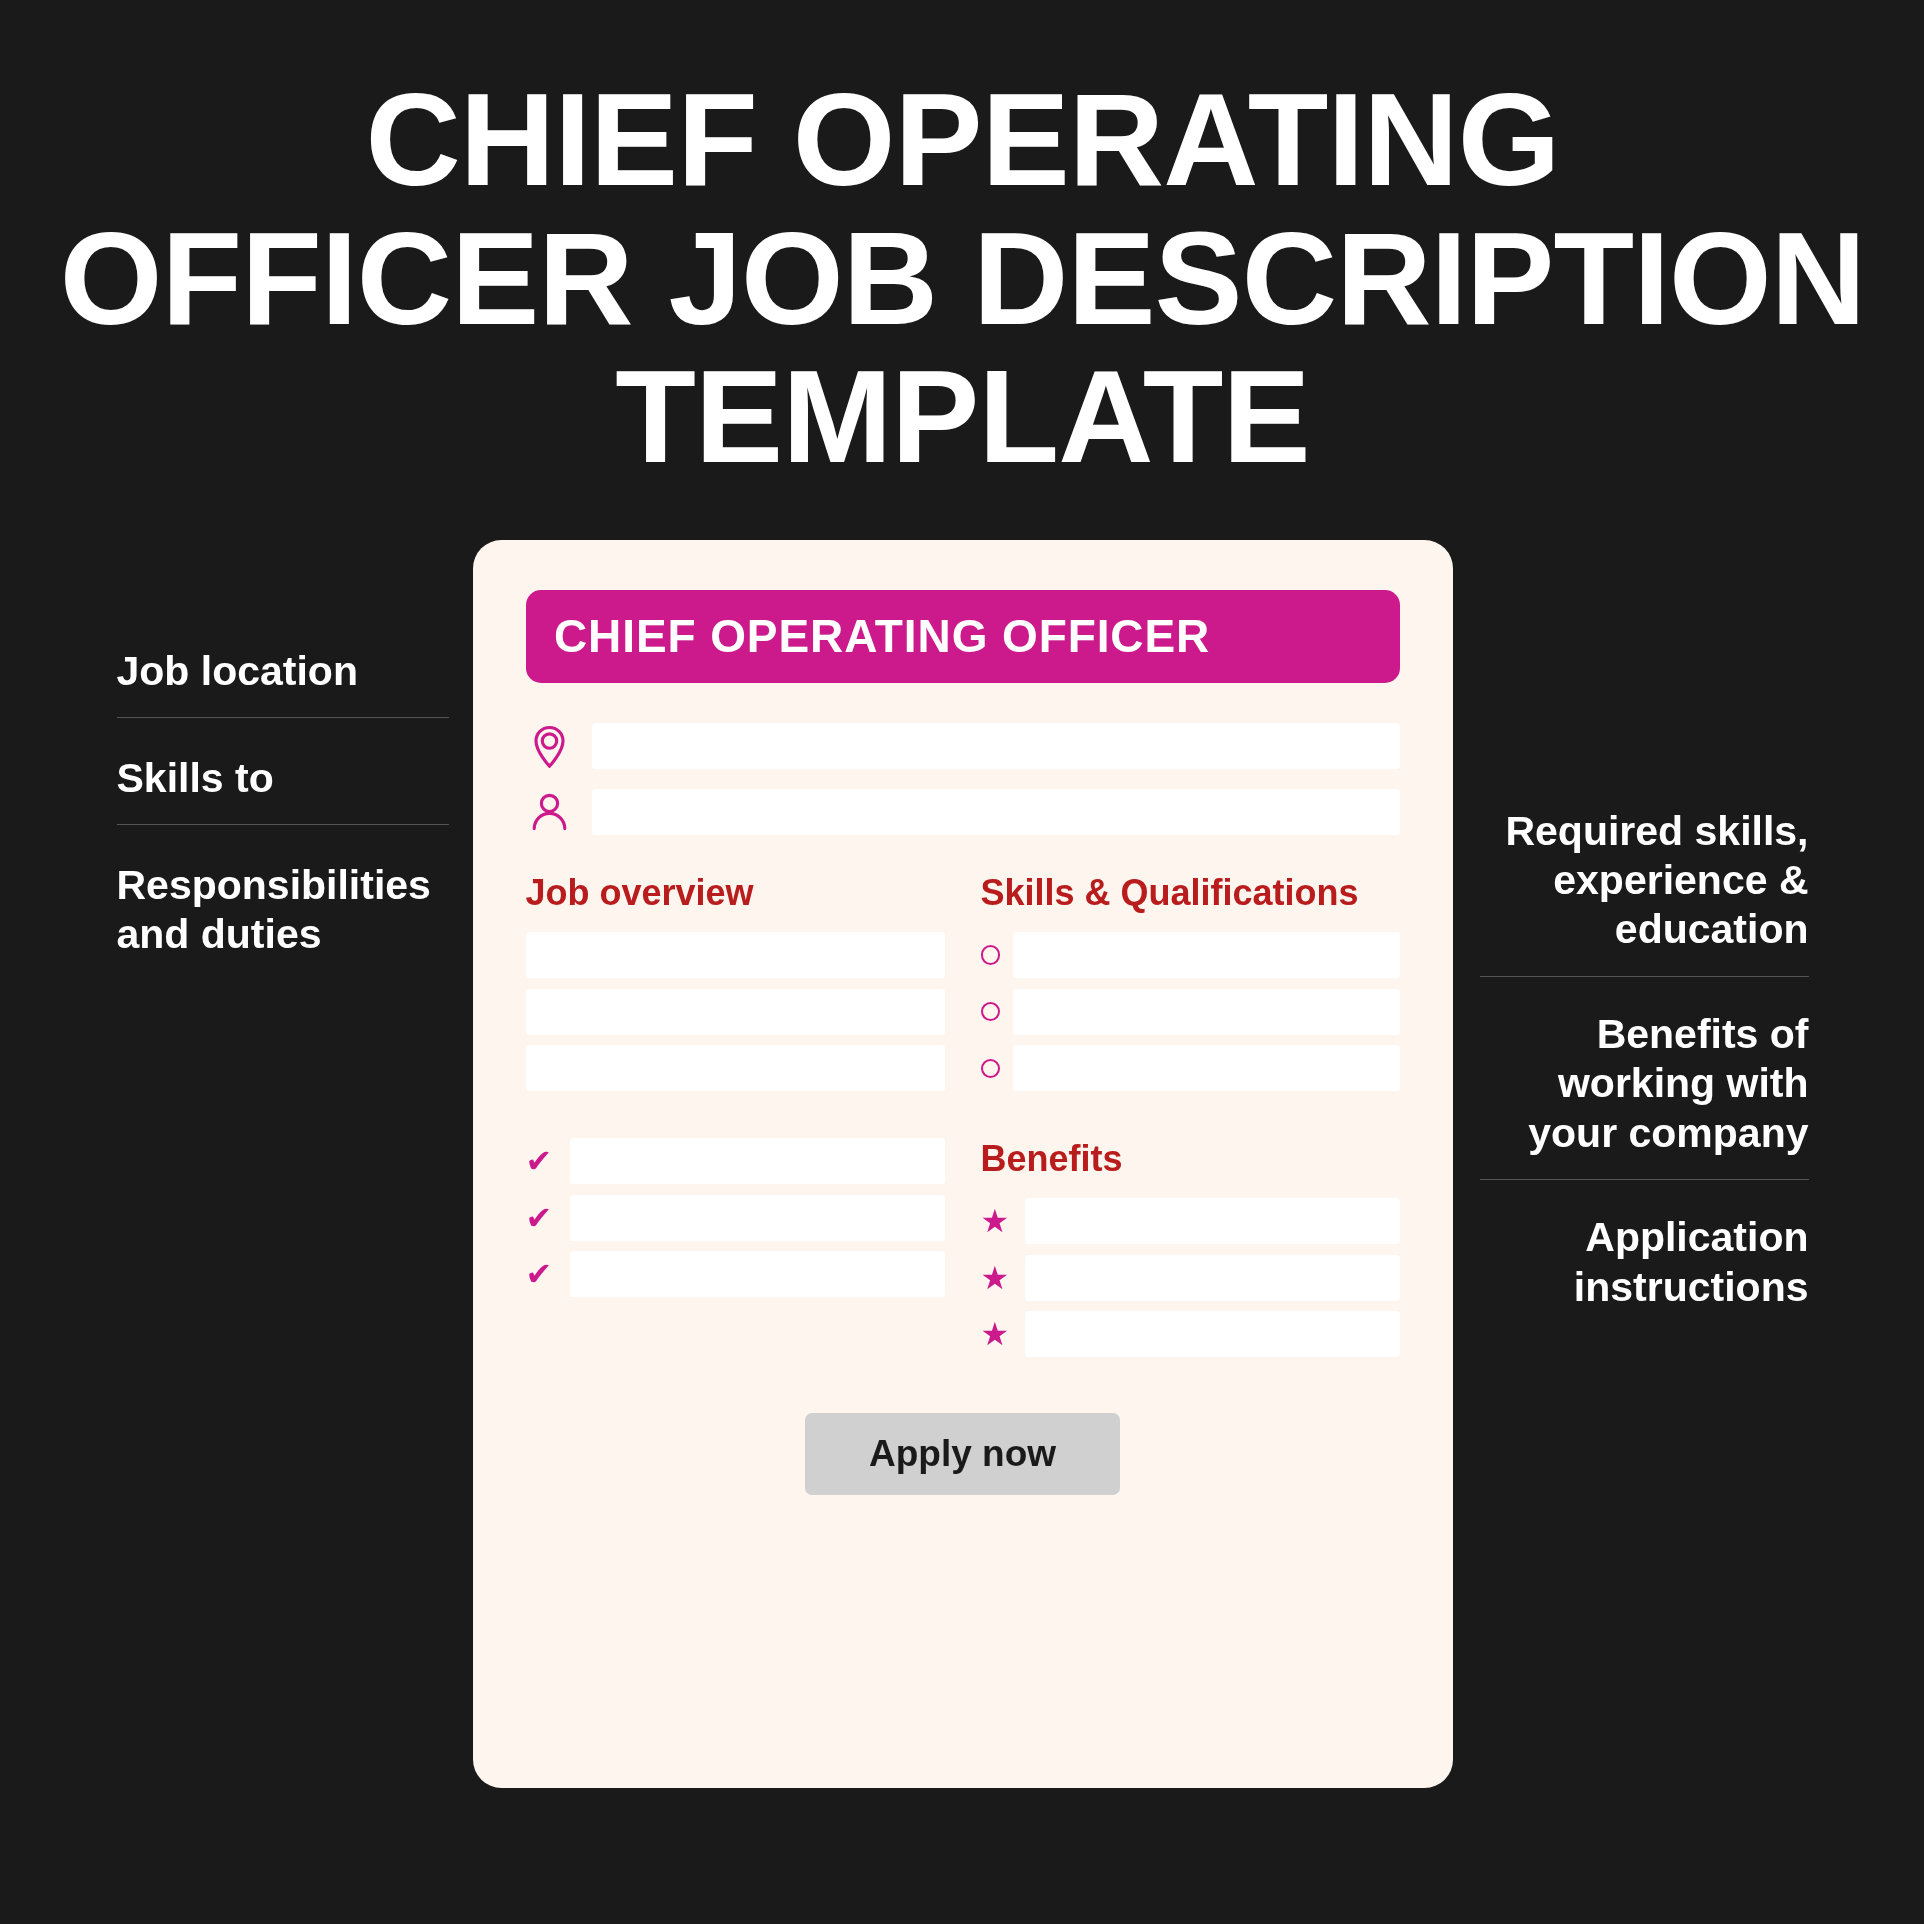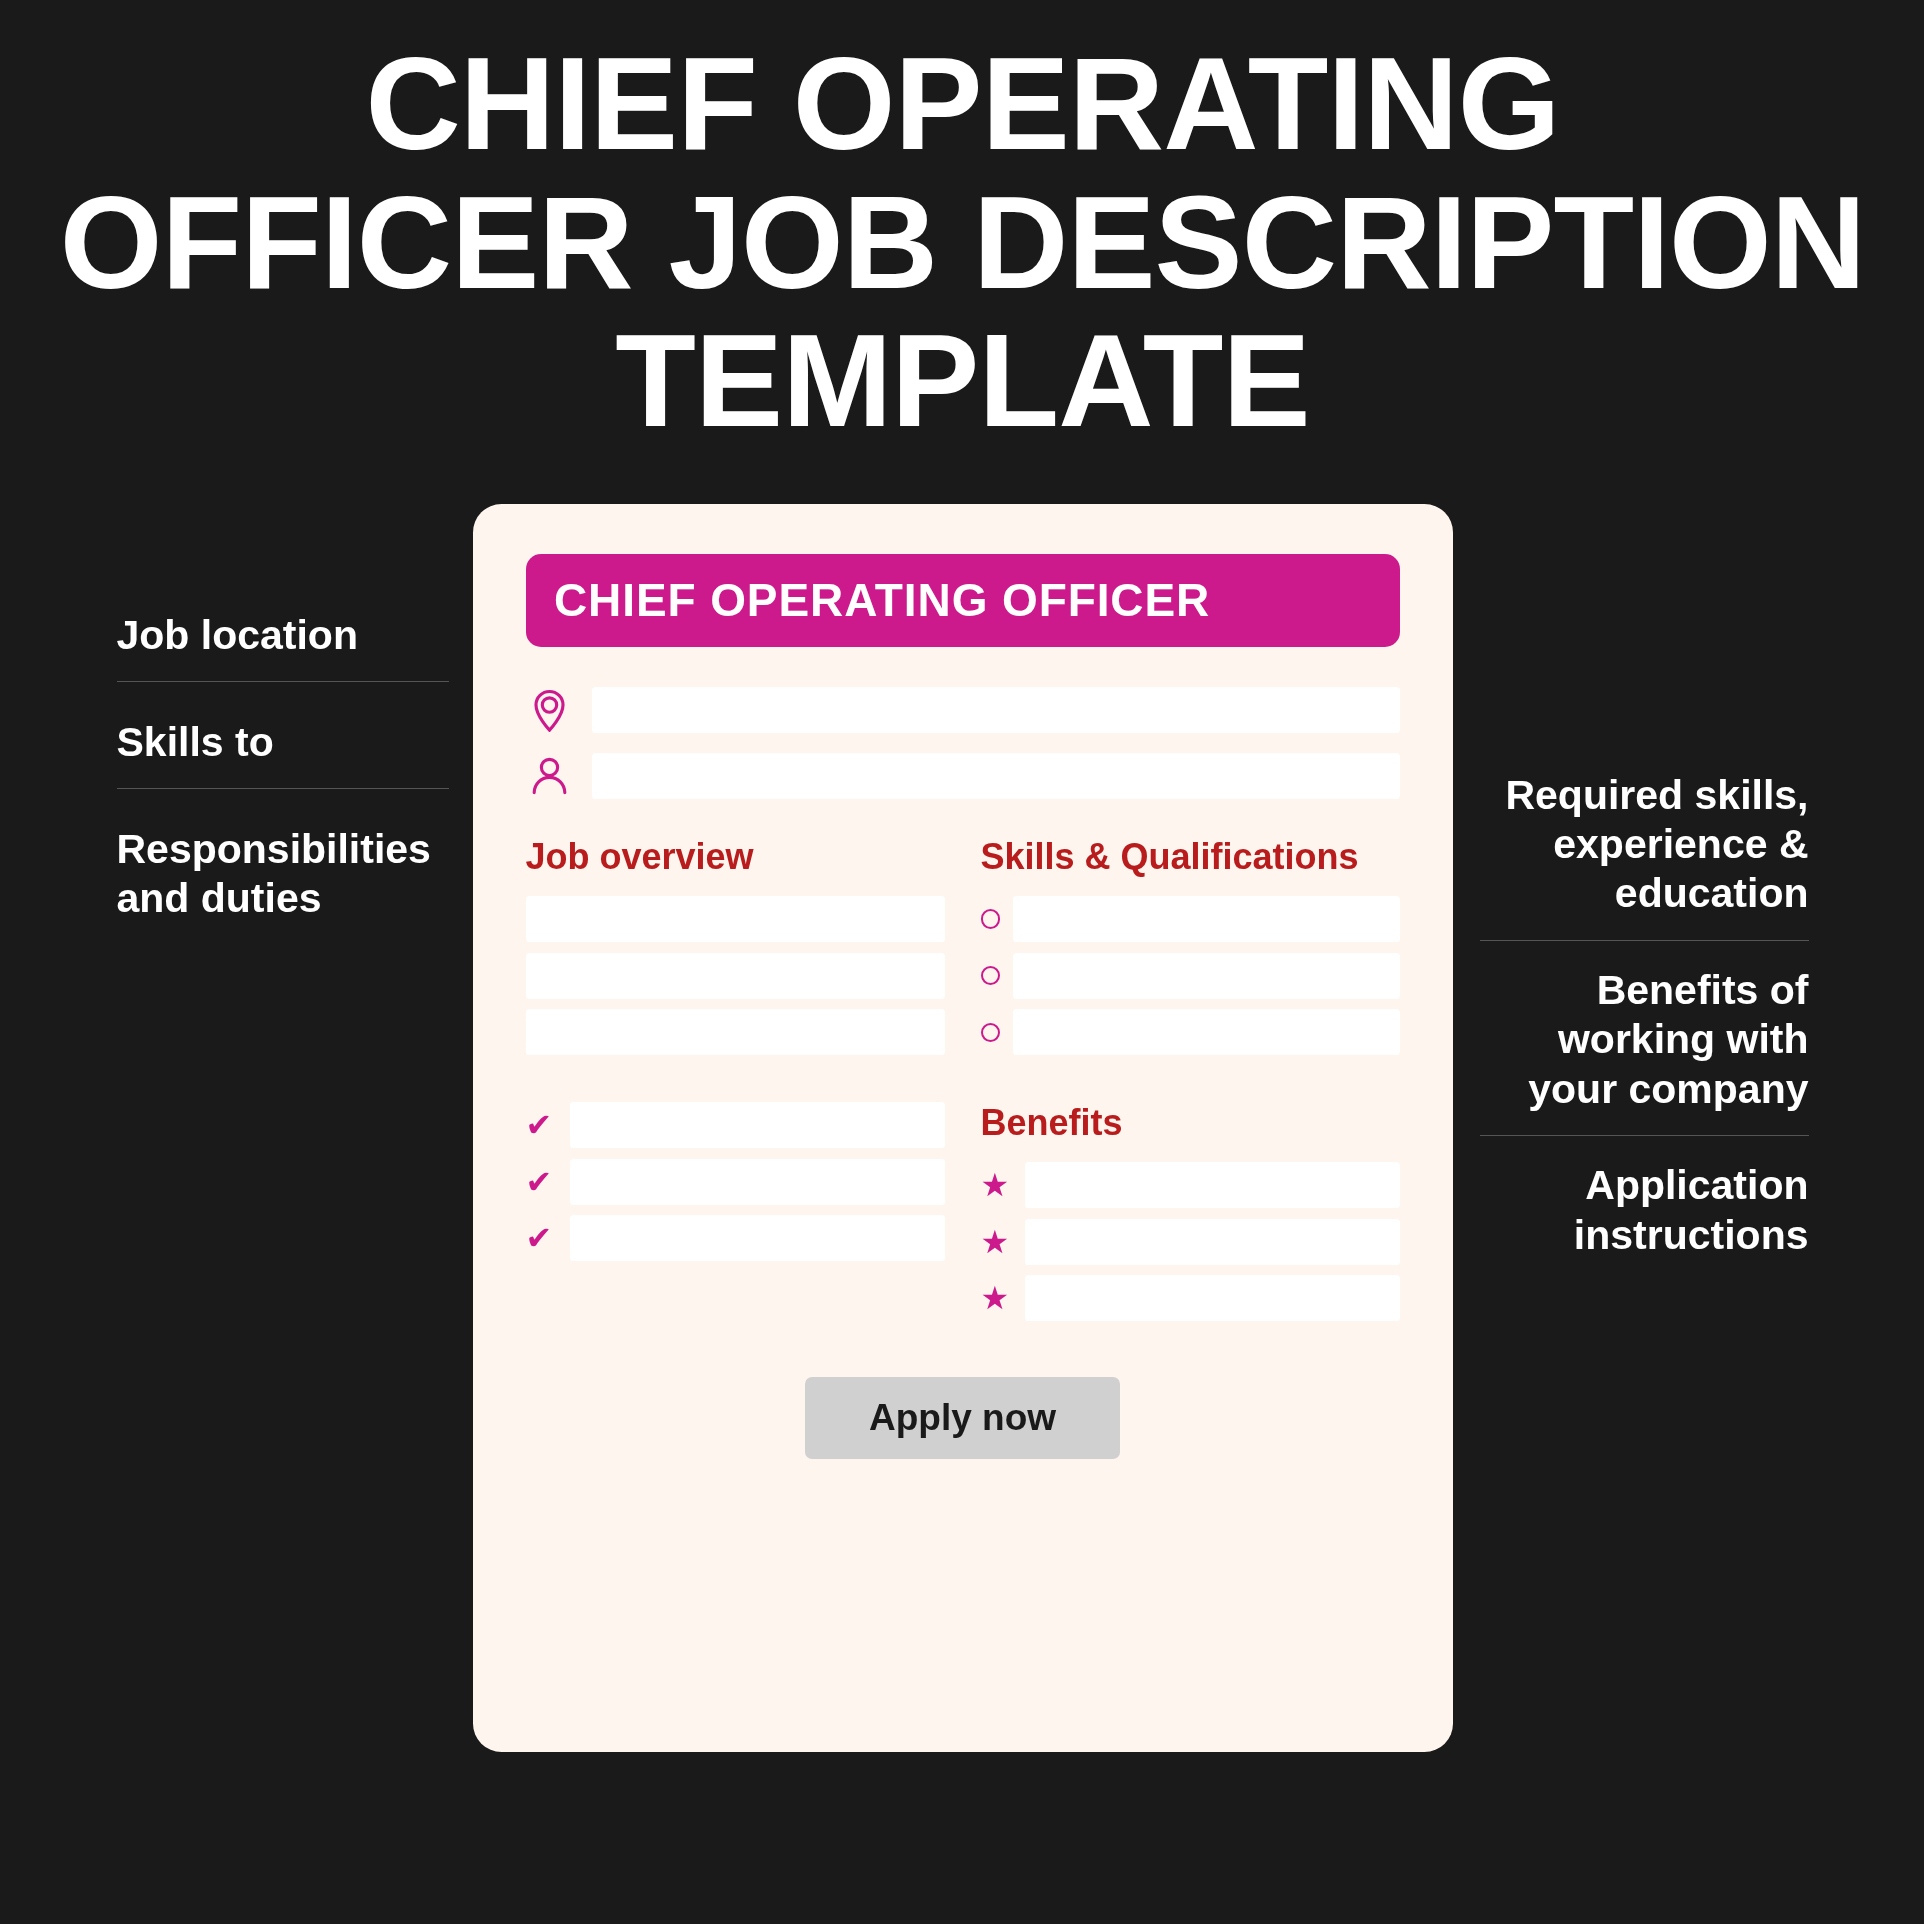--- a/index.html
+++ b/index.html
@@ -24,21 +24,21 @@
 
     
     .main-title {
       color: #ffffff;
       font-size: 132px;
       font-weight: 900;
       text-align: center;
       text-transform: uppercase;
       line-height: 1.05;
       letter-spacing: -0.9px;
-      margin-top: 35px;
+      margin-top: 71px;
       padding: 0 44px;
       width: 100%;
     }
 
     
     .content-area {
       display: flex;
       align-items: flex-start;
       justify-content: center;
       width: 100%;
@@ -71,21 +71,21 @@
       border-bottom: none;
     }
 
     
     .right-labels {
       width: 356px;
       display: flex;
       flex-direction: column;
       padding-top: 267px;
       padding-left: 27px;
-      gap: 4px;
+      gap: 12px;
     }
 
     .right-label-item {
       color: #ffffff;
       font-size: 41px;
       font-weight: 700;
       line-height: 1.2;
       text-align: right;
       padding-bottom: 21.4px;
       margin-bottom: 21.4px;

